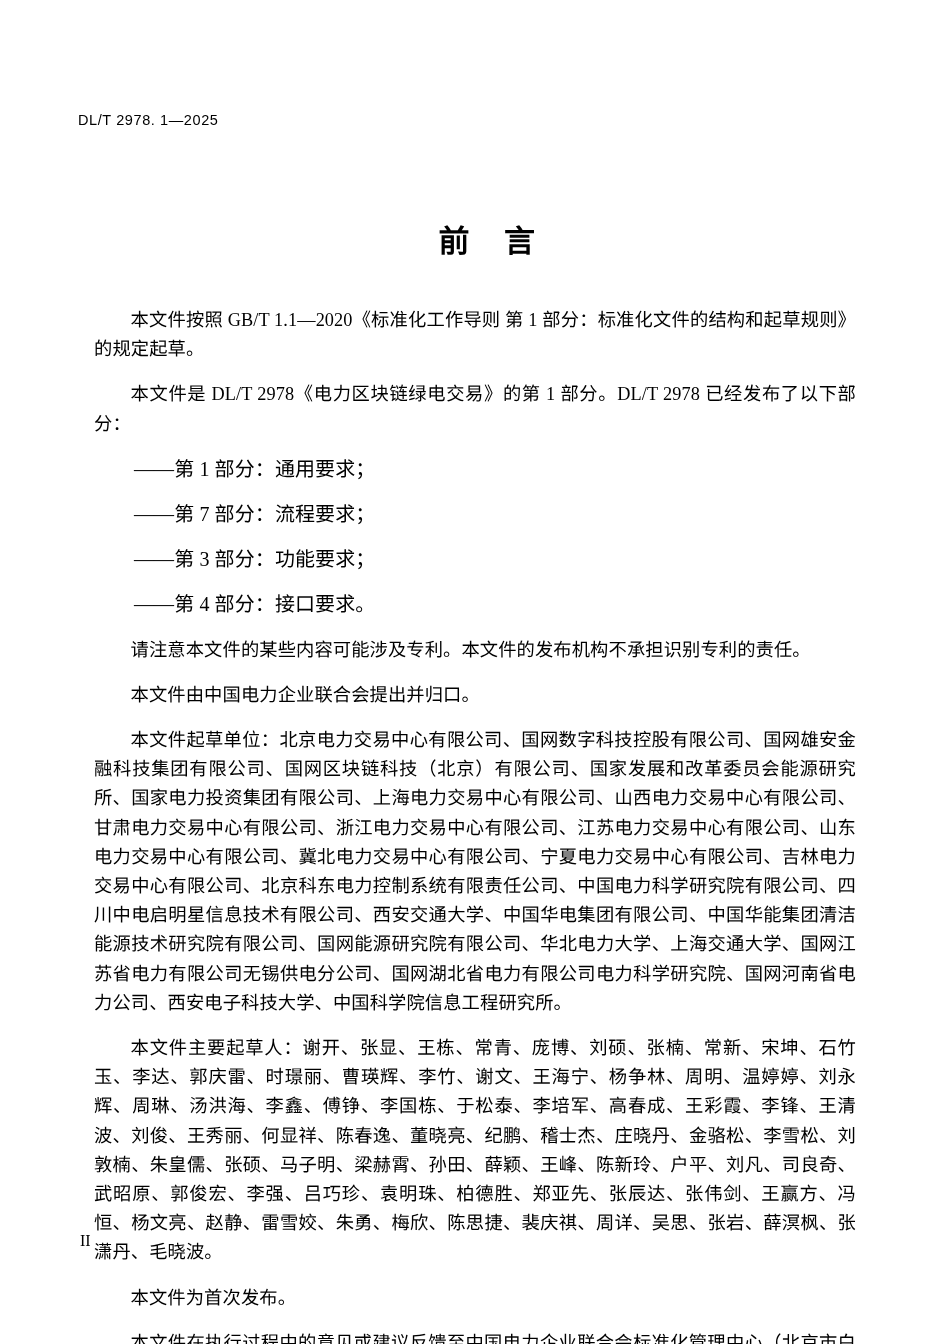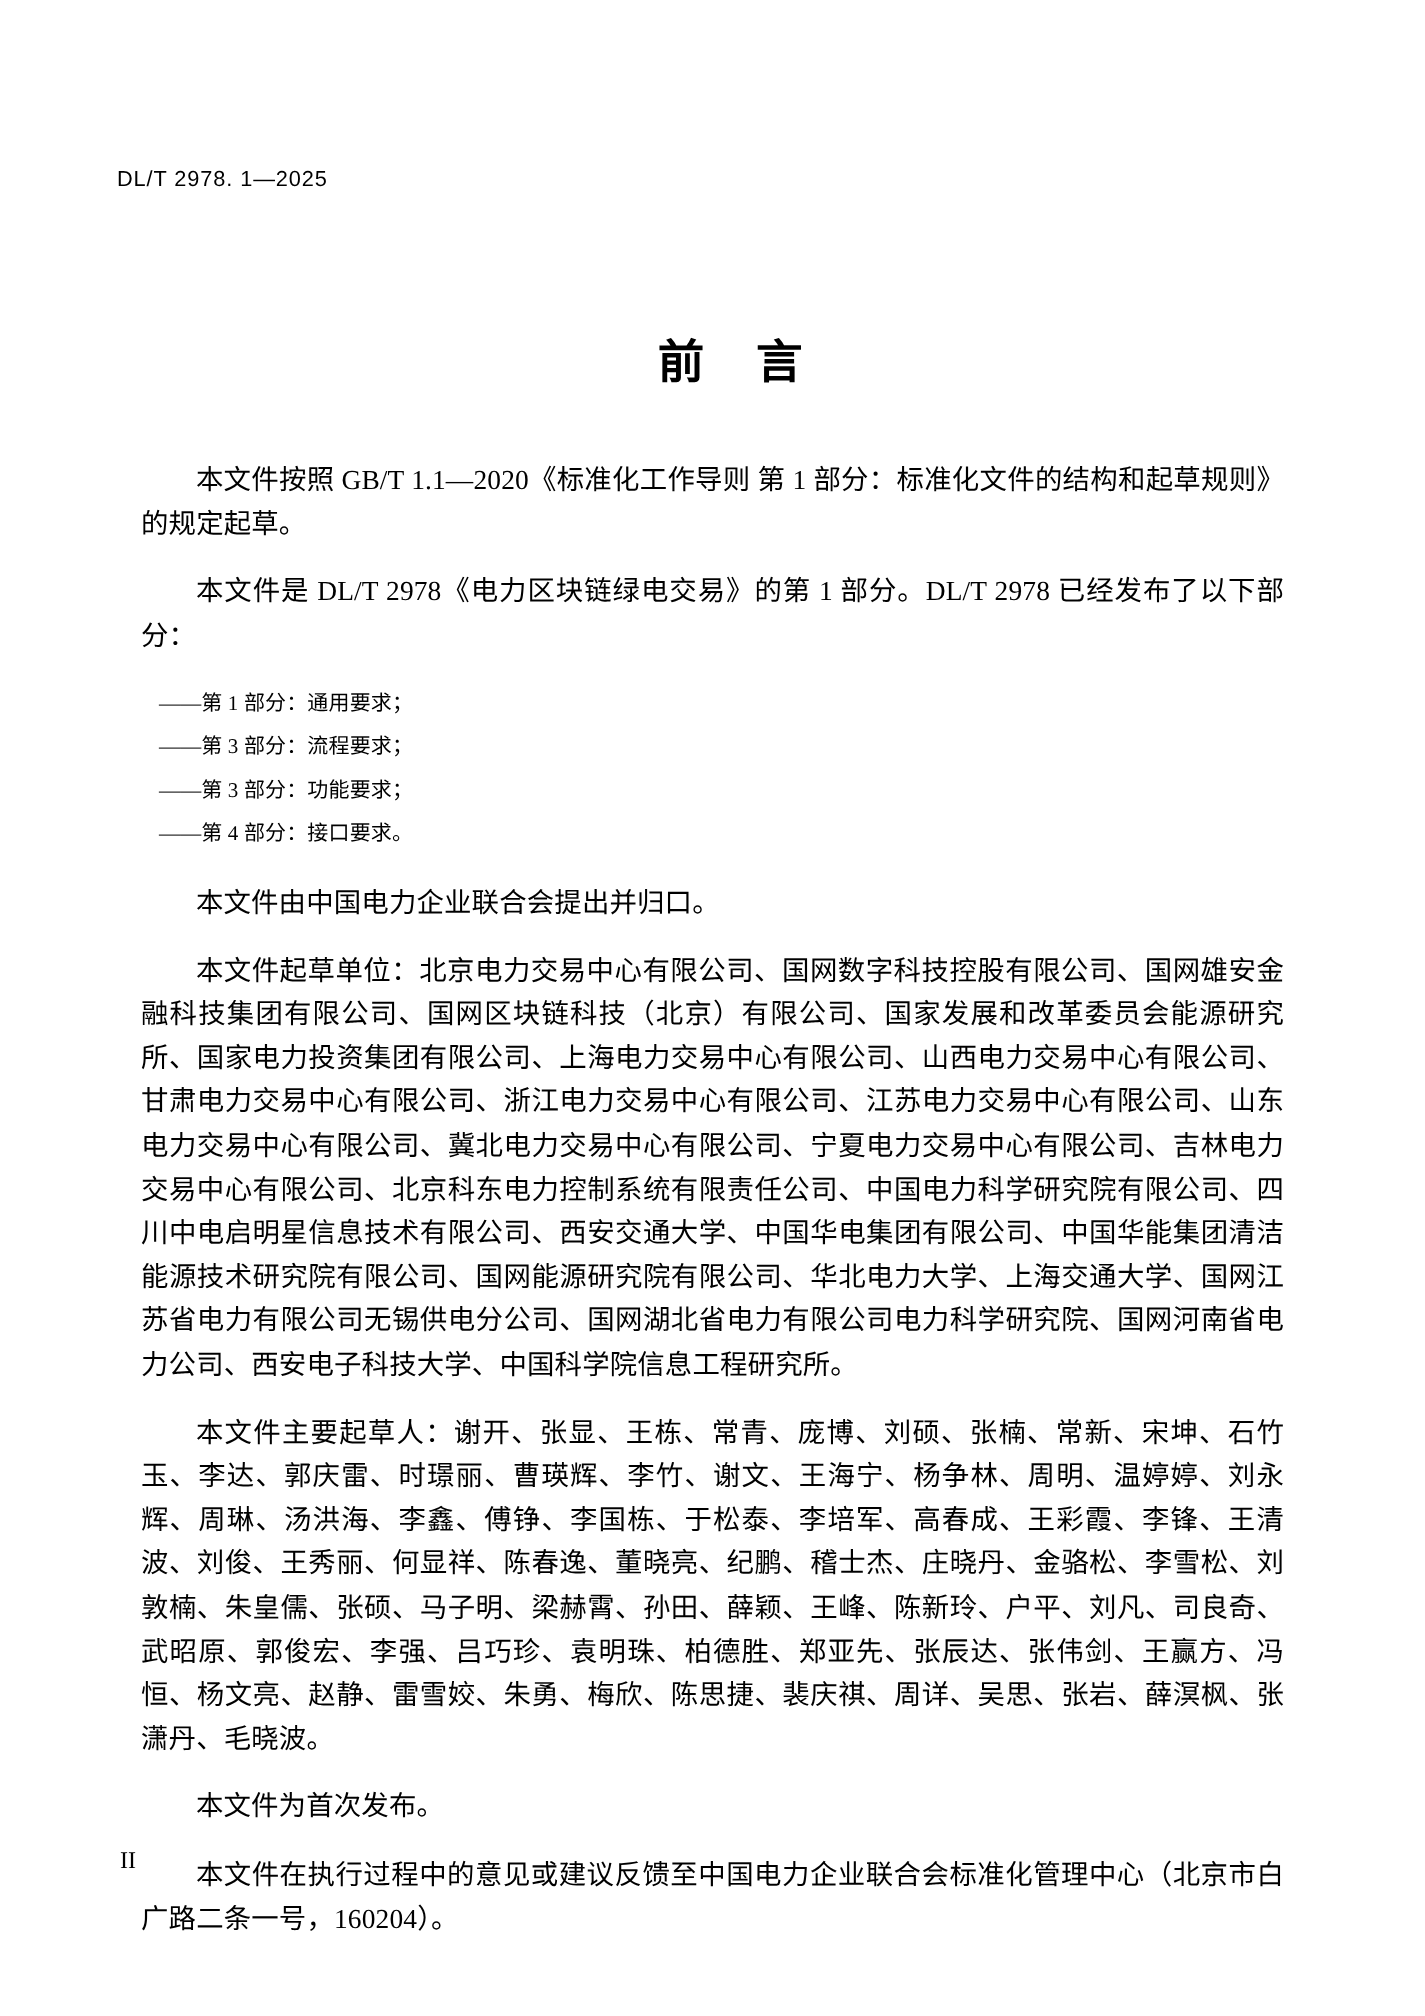--- a/index.html
+++ b/index.html
@@ -65,22 +65,22 @@
     font-size: 18.3px;
     line-height: 29.2px;
     text-align: justify;
     text-justify: inter-ideograph;
     text-indent: 2em;
     letter-spacing: 0.1px;
     word-break: break-all;
   }
 
   p.list-item {
-    margin: 0;
-    font-size: 14px;
+    margin: 16px;
+    font-size: 20px;
     line-height: 29.2px;
     text-indent: 2em;
     letter-spacing: 0.1px;
     white-space: nowrap;
   }
 
   
   .footer-page {
     position: absolute;
     left: 80px;
@@ -101,24 +101,25 @@
     <span>前</span><span class="gap"></span><span>言</span>
   </div>
 
   <div class="body-area">
 
     <p class="para">本文件按照 GB/T 1.1—2020《标准化工作导则 第 1 部分：标准化文件的结构和起草规则》的规定起草。</p>
 
     <p class="para">本文件是 DL/T 2978《电力区块链绿电交易》的第 1 部分。DL/T 2978 已经发布了以下部分：</p>
 
     <p class="list-item">——第 1 部分：通用要求；</p>
-    <p class="list-item">——第 3 部分：流程要求；</p>
+    <p class="list-item">——第 7 部分：流程要求；</p>
     <p class="list-item">——第 3 部分：功能要求；</p>
     <p class="list-item">——第 4 部分：接口要求。</p>
 
+    <p class="para">请注意本文件的某些内容可能涉及专利。本文件的发布机构不承担识别专利的责任。</p>
 
     <p class="para">本文件由中国电力企业联合会提出并归口。</p>
 
     <p class="para">本文件起草单位：北京电力交易中心有限公司、国网数字科技控股有限公司、国网雄安金融科技集团有限公司、国网区块链科技（北京）有限公司、国家发展和改革委员会能源研究所、国家电力投资集团有限公司、上海电力交易中心有限公司、山西电力交易中心有限公司、甘肃电力交易中心有限公司、浙江电力交易中心有限公司、江苏电力交易中心有限公司、山东电力交易中心有限公司、冀北电力交易中心有限公司、宁夏电力交易中心有限公司、吉林电力交易中心有限公司、北京科东电力控制系统有限责任公司、中国电力科学研究院有限公司、四川中电启明星信息技术有限公司、西安交通大学、中国华电集团有限公司、中国华能集团清洁能源技术研究院有限公司、国网能源研究院有限公司、华北电力大学、上海交通大学、国网江苏省电力有限公司无锡供电分公司、国网湖北省电力有限公司电力科学研究院、国网河南省电力公司、西安电子科技大学、中国科学院信息工程研究所。</p>
 
     <p class="para">本文件主要起草人：谢开、张显、王栋、常青、庞博、刘硕、张楠、常新、宋坤、石竹玉、李达、郭庆雷、时璟丽、曹瑛辉、李竹、谢文、王海宁、杨争林、周明、温婷婷、刘永辉、周琳、汤洪海、李鑫、傅铮、李国栋、于松泰、李培军、高春成、王彩霞、李锋、王清波、刘俊、王秀丽、何显祥、陈春逸、董晓亮、纪鹏、稽士杰、庄晓丹、金骆松、李雪松、刘敦楠、朱皇儒、张硕、马子明、梁赫霄、孙田、薛颖、王峰、陈新玲、户平、刘凡、司良奇、武昭原、郭俊宏、李强、吕巧珍、袁明珠、柏德胜、郑亚先、张辰达、张伟剑、王赢方、冯恒、杨文亮、赵静、雷雪姣、朱勇、梅欣、陈思捷、裴庆祺、周详、吴思、张岩、薛溟枫、张潇丹、毛晓波。</p>
 
     <p class="para">本文件为首次发布。</p>
 
     <p class="para">本文件在执行过程中的意见或建议反馈至中国电力企业联合会标准化管理中心（北京市白广路二条一号，160204）。</p>

